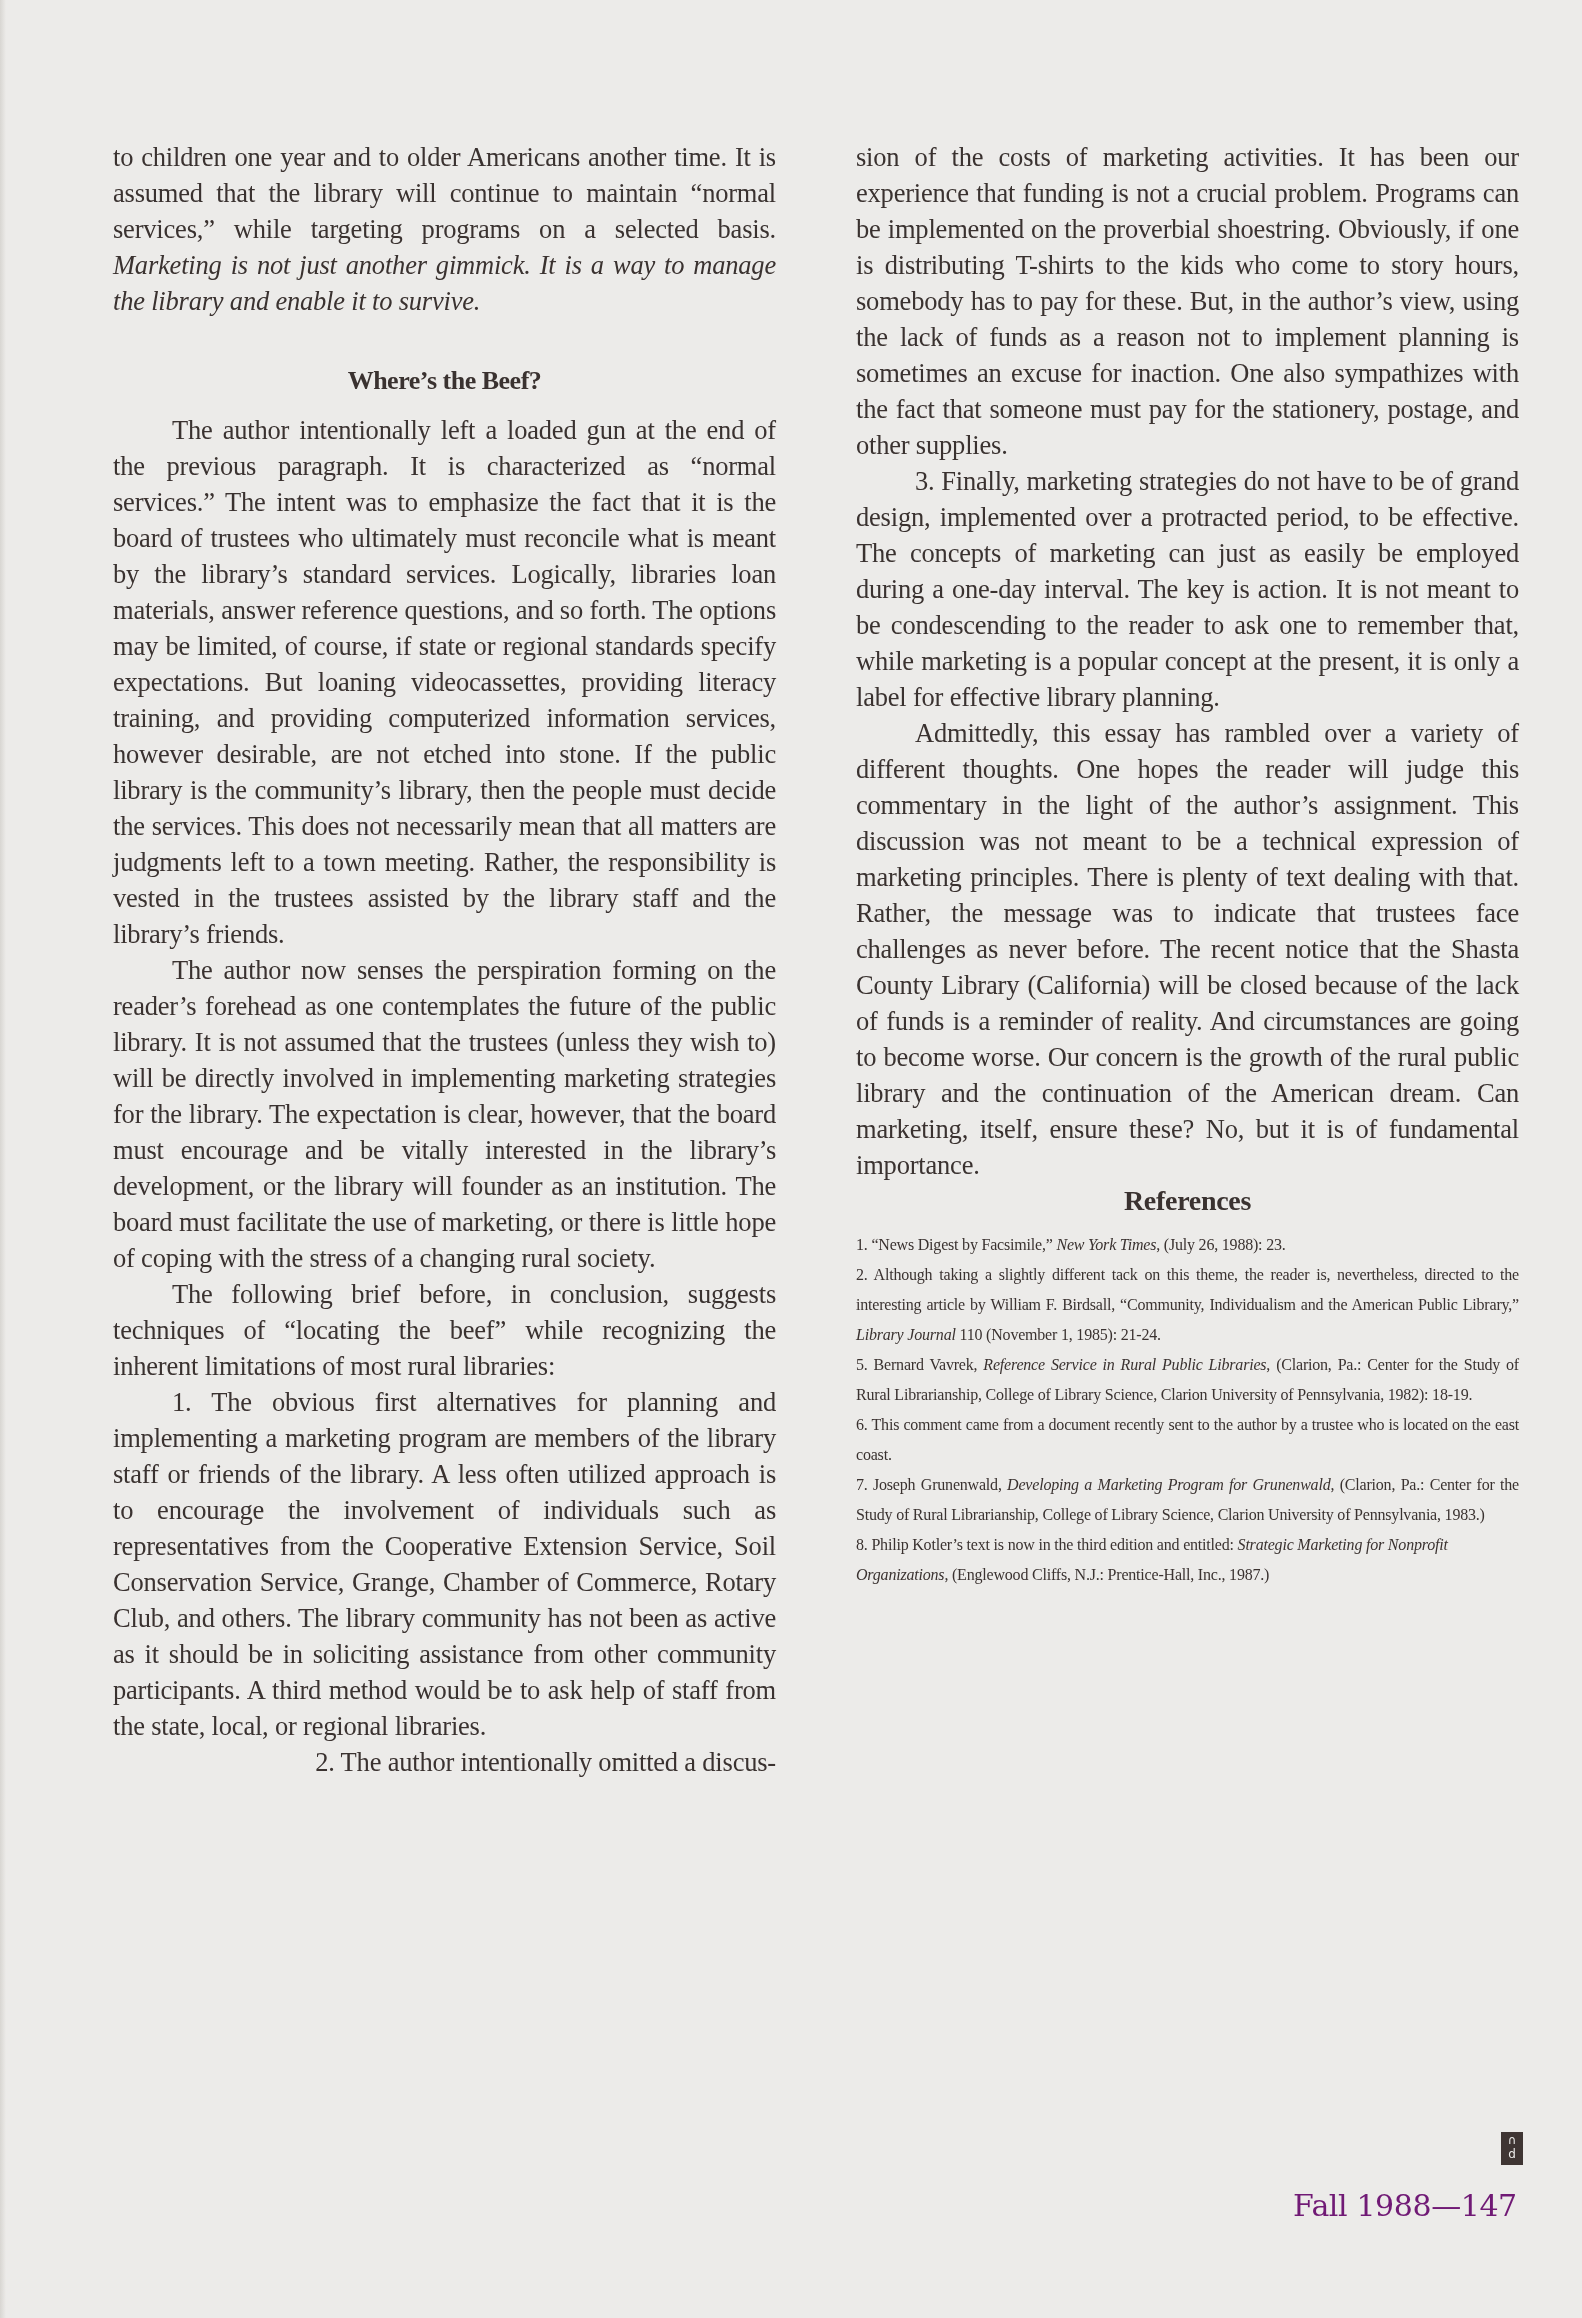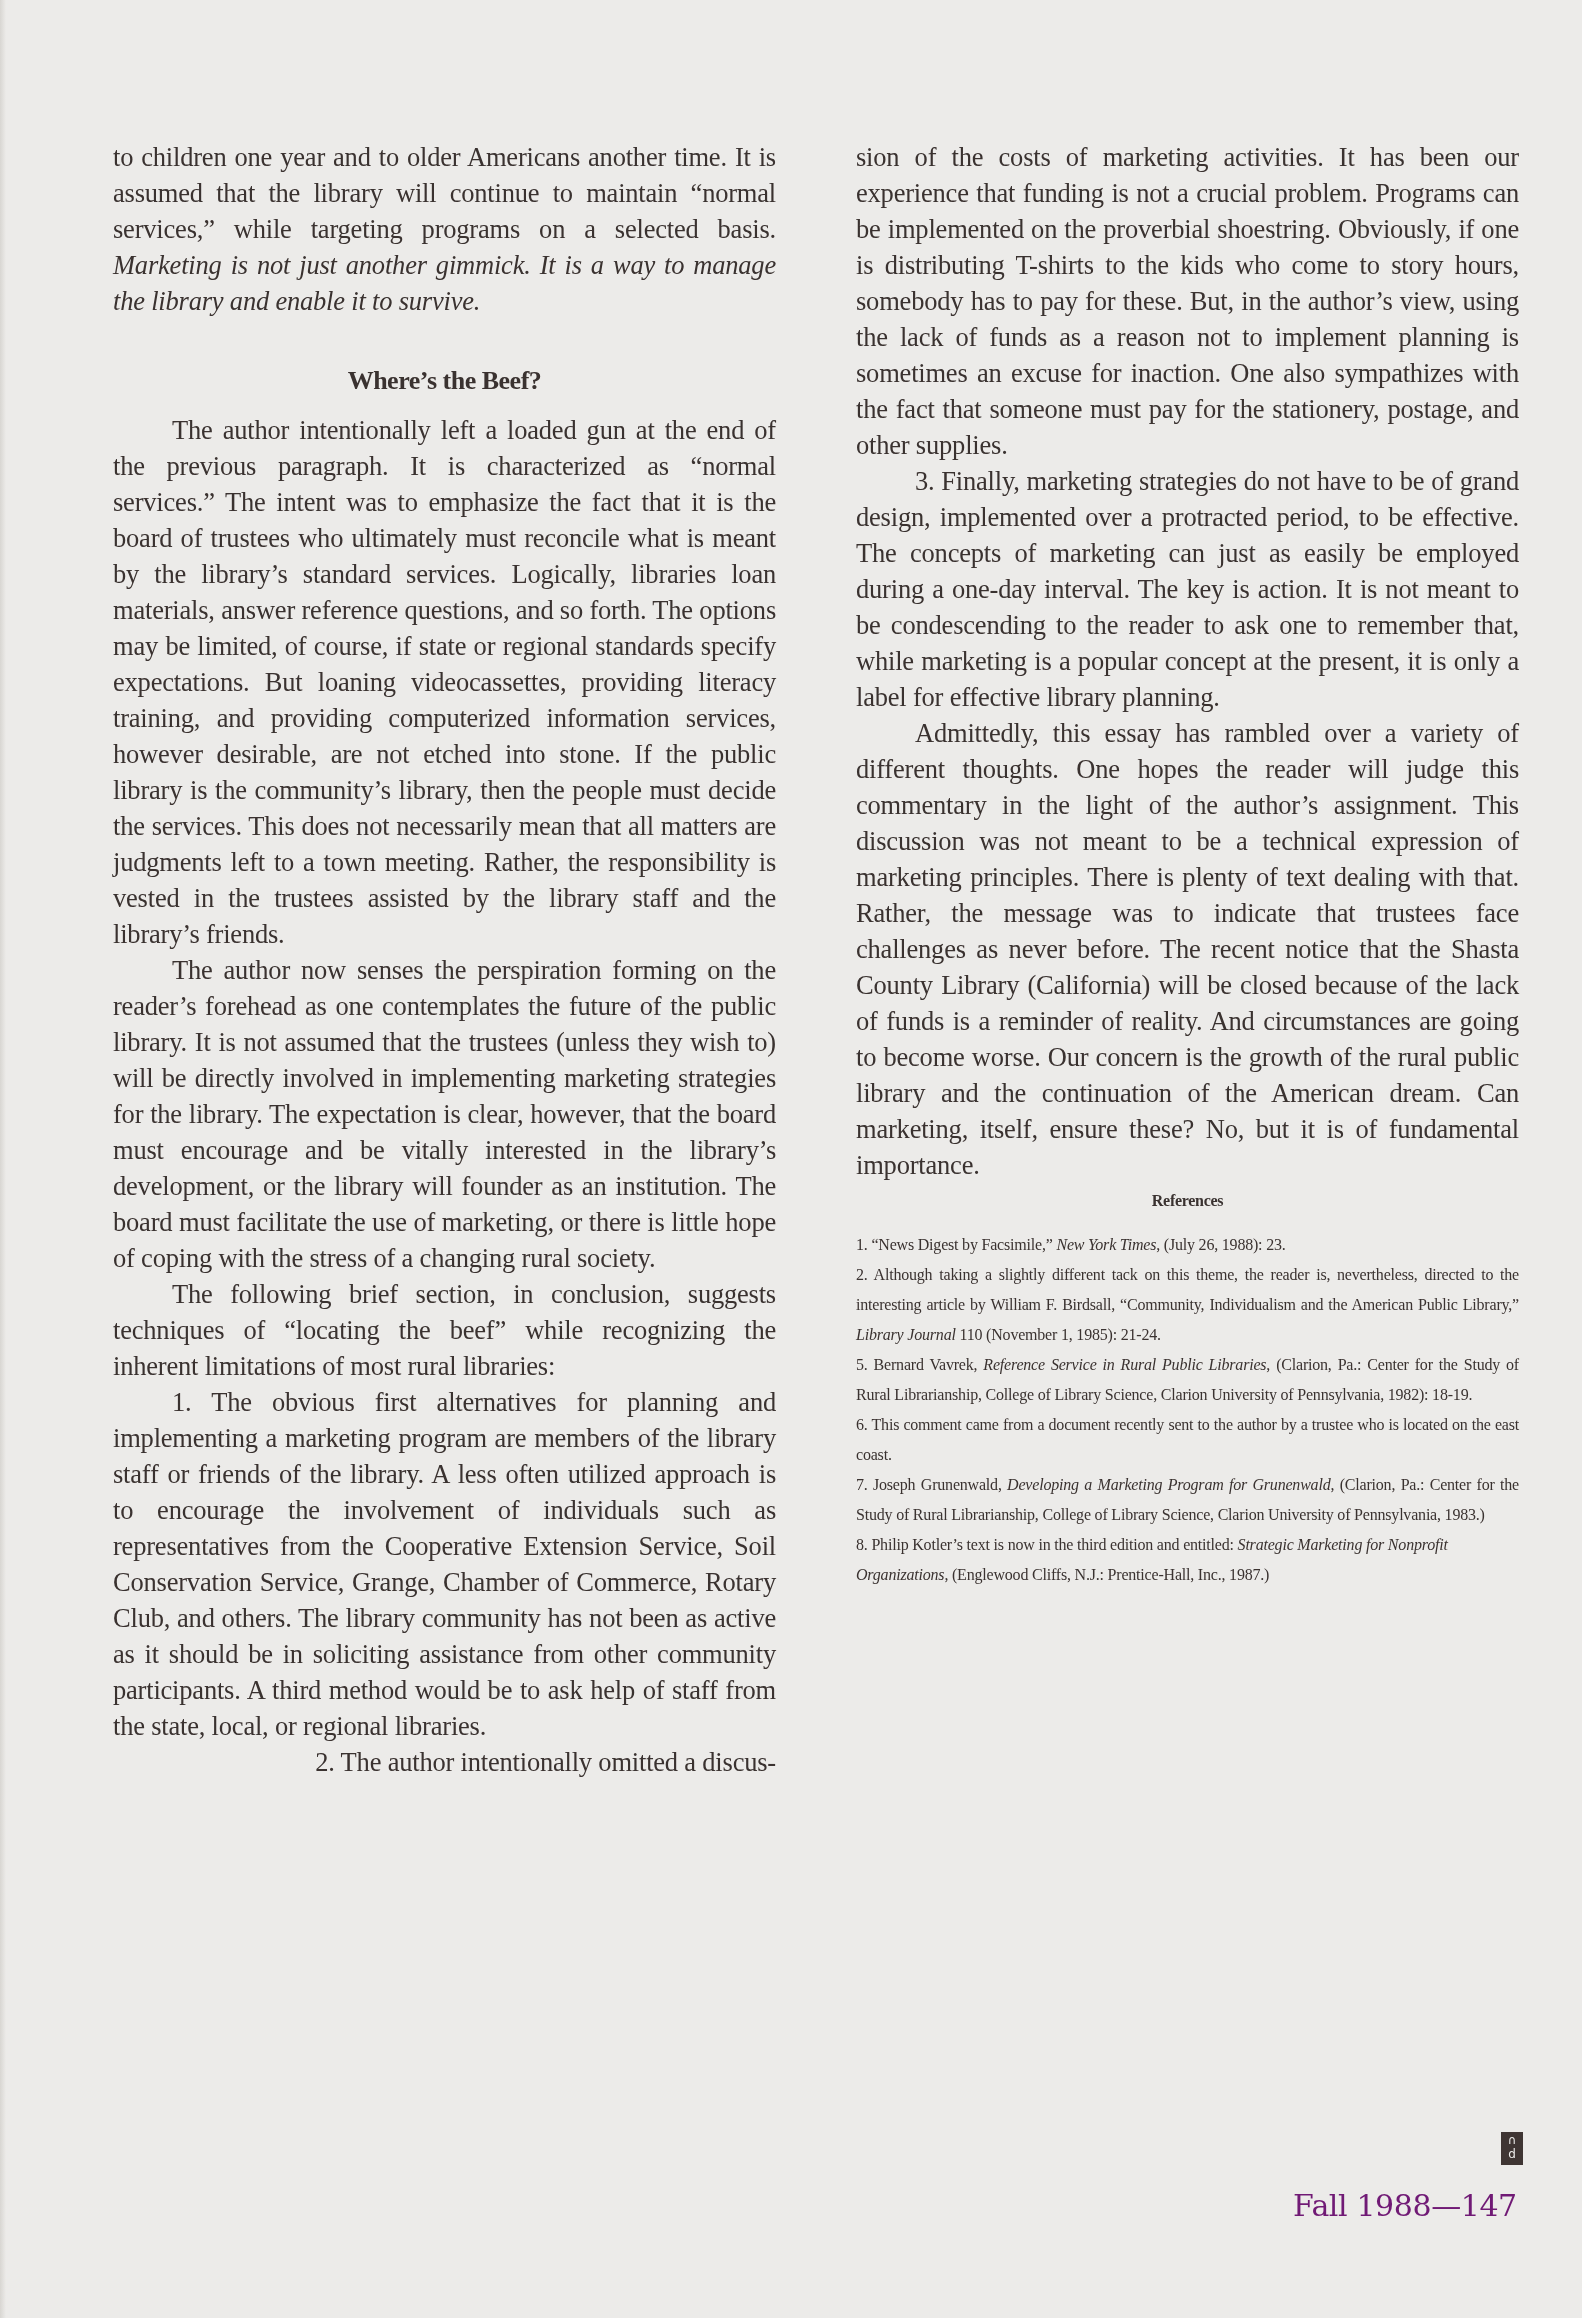--- a/index.html
+++ b/index.html
@@ -38,21 +38,21 @@
     .heading {
       font-weight: bold;
       font-size: 26px;
       margin: 44px 0 12.7px 0;
       letter-spacing: -0.5px;
       text-align: center;
     }
     .refs-title {
       text-align: center;
       font-weight: bold;
-      font-size: 16px;
+      font-size: 28px;
       line-height: 25px;
       margin: 4.7px 0 17.4px 0;
       letter-spacing: -0.3px;
     }
     .refs {
       font-size: 16px;
       line-height: 30px;
       text-align: justify;
       letter-spacing: -0.2px;
     }
@@ -87,21 +87,21 @@
 
 <div class="page-edge"></div>
 
 <div class="col col-left">
   <p class="para noindent"><span>to children one year and to older Americans another time. It is assumed that the library will continue to maintain “normal services,” while targeting programs on a selected basis. </span><em>Marketing is not just another gimmick. It is a way to manage the library and enable it to survive.</em></p>
 
   <div class="heading">Where’s the Beef?</div>
 
   <p class="para indent">The author intentionally left a loaded gun at the end of the previous paragraph. It is characterized as “normal services.” The intent was to emphasize the fact that it is the board of trustees who ultimately must reconcile what is meant by the library’s standard services. Logically, libraries loan materials, answer reference questions, and so forth. The options may be limited, of course, if state or regional standards specify expectations. But loaning videocassettes, providing literacy training, and providing computerized information services, however desirable, are not etched into stone. If the public library is the community’s library, then the people must decide the services. This does not necessarily mean that all matters are judgments left to a town meeting. Rather, the responsibility is vested in the trustees assisted by the library staff and the library’s friends.</p>
   <p class="para indent">The author now senses the perspiration forming on the reader’s forehead as one contemplates the future of the public library. It is not assumed that the trustees (unless they wish to) will be directly involved in implementing marketing strategies for the library. The expectation is clear, however, that the board must encourage and be vitally interested in the library’s development, or the library will founder as an institution. The board must facilitate the use of marketing, or there is little hope of coping with the stress of a changing rural society.</p>
-  <p class="para indent">The following brief section, in conclusion, suggests techniques of “locating the beef” while recognizing the inherent limitations of most rural libraries:</p>
+  <p class="para indent">The following brief before, in conclusion, suggests techniques of “locating the beef” while recognizing the inherent limitations of most rural libraries:</p>
   <p class="para indent">1. The obvious first alternatives for planning and implementing a marketing program are members of the library staff or friends of the library. A less often utilized approach is to encourage the involvement of individuals such as representatives from the Cooperative Extension Service, Soil Conservation Service, Grange, Chamber of Commerce, Rotary Club, and others. The library community has not been as active as it should be in soliciting assistance from other community participants. A third method would be to ask help of staff from the state, local, or regional libraries.</p>
   <p class="para indent" style="text-align:right">2. The author intentionally omitted a discus-</p>
 </div>
 
 <div class="col col-right">
   <p class="para noindent">sion of the costs of marketing activities. It has been our experience that funding is not a crucial problem. Programs can be implemented on the proverbial shoestring. Obviously, if one is distributing T-shirts to the kids who come to story hours, somebody has to pay for these. But, in the author’s view, using the lack of funds as a reason not to implement planning is sometimes an excuse for inaction. One also sympathizes with the fact that someone must pay for the stationery, postage, and other supplies.</p>
   <p class="para indent">3. Finally, marketing strategies do not have to be of grand design, implemented over a protracted period, to be effective. The concepts of marketing can just as easily be employed during a one-day interval. The key is action. It is not meant to be condescending to the reader to ask one to remember that, while marketing is a popular concept at the present, it is only a label for effective library planning.</p>
   <p class="para indent">Admittedly, this essay has rambled over a variety of different thoughts. One hopes the reader will judge this commentary in the light of the author’s assignment. This discussion was not meant to be a technical expression of marketing principles. There is plenty of text dealing with that. Rather, the message was to indicate that trustees face challenges as never before. The recent notice that the Shasta County Library (California) will be closed because of the lack of funds is a reminder of reality. And circumstances are going to become worse. Our concern is the growth of the rural public library and the continuation of the American dream. Can marketing, itself, ensure these? No, but it is of fundamental importance.</p>
 
   <div class="refs-title">References</div>

